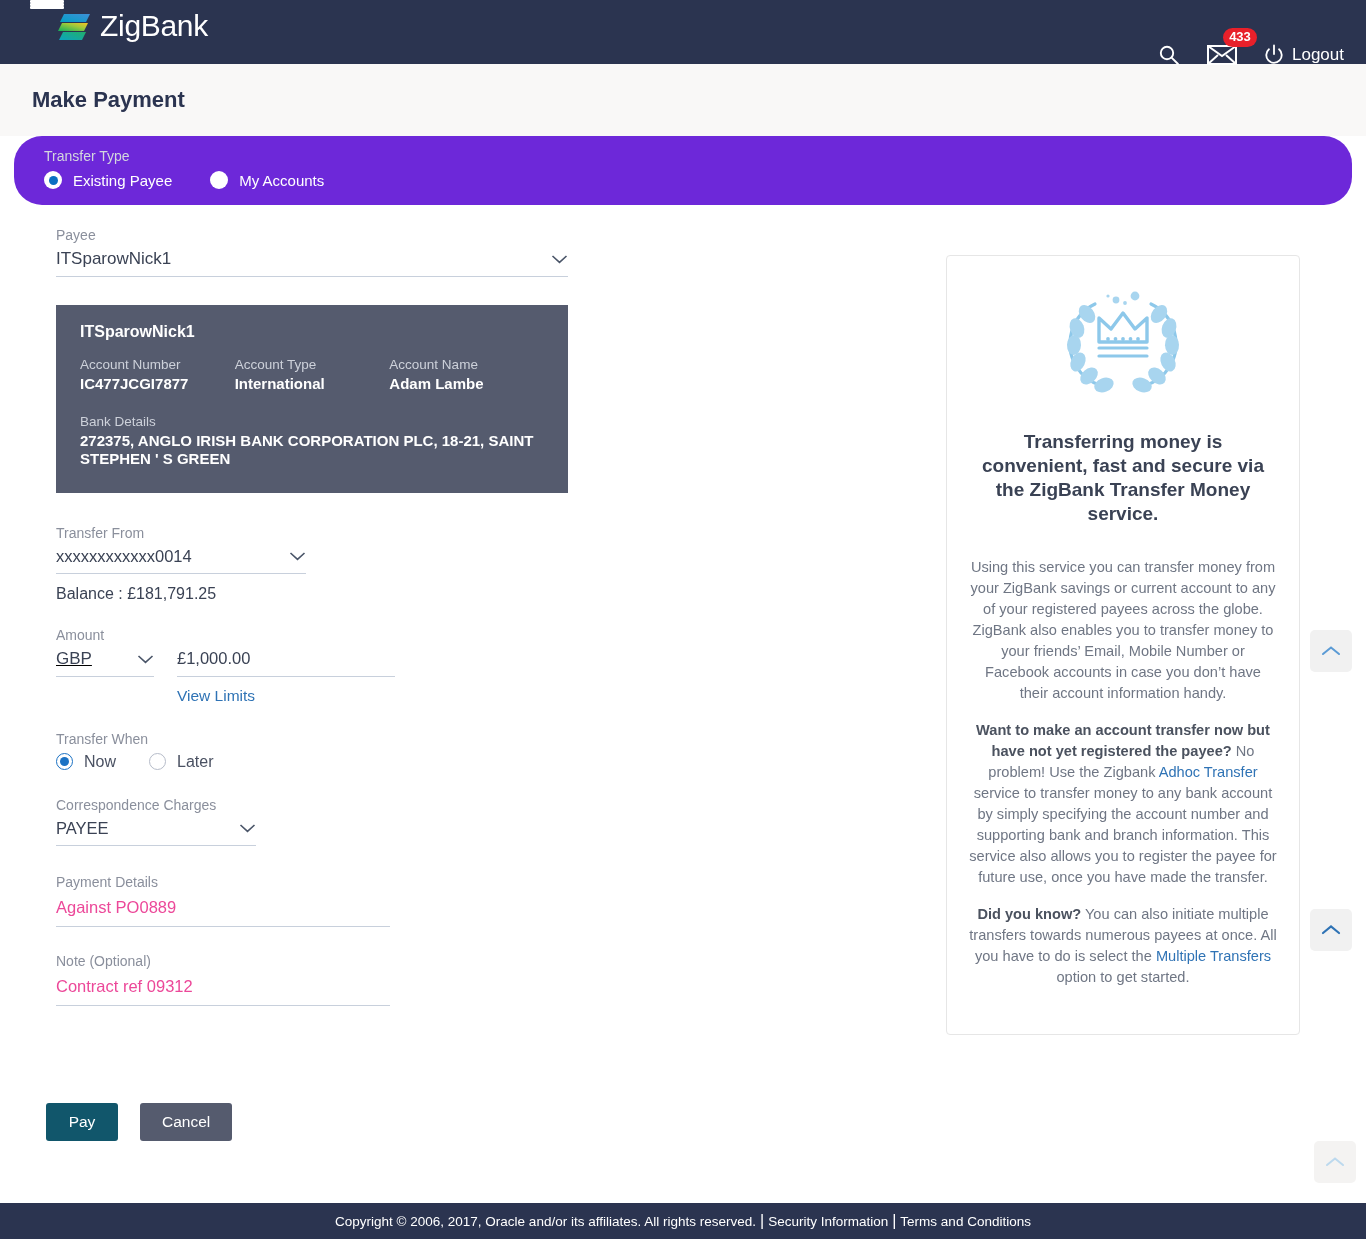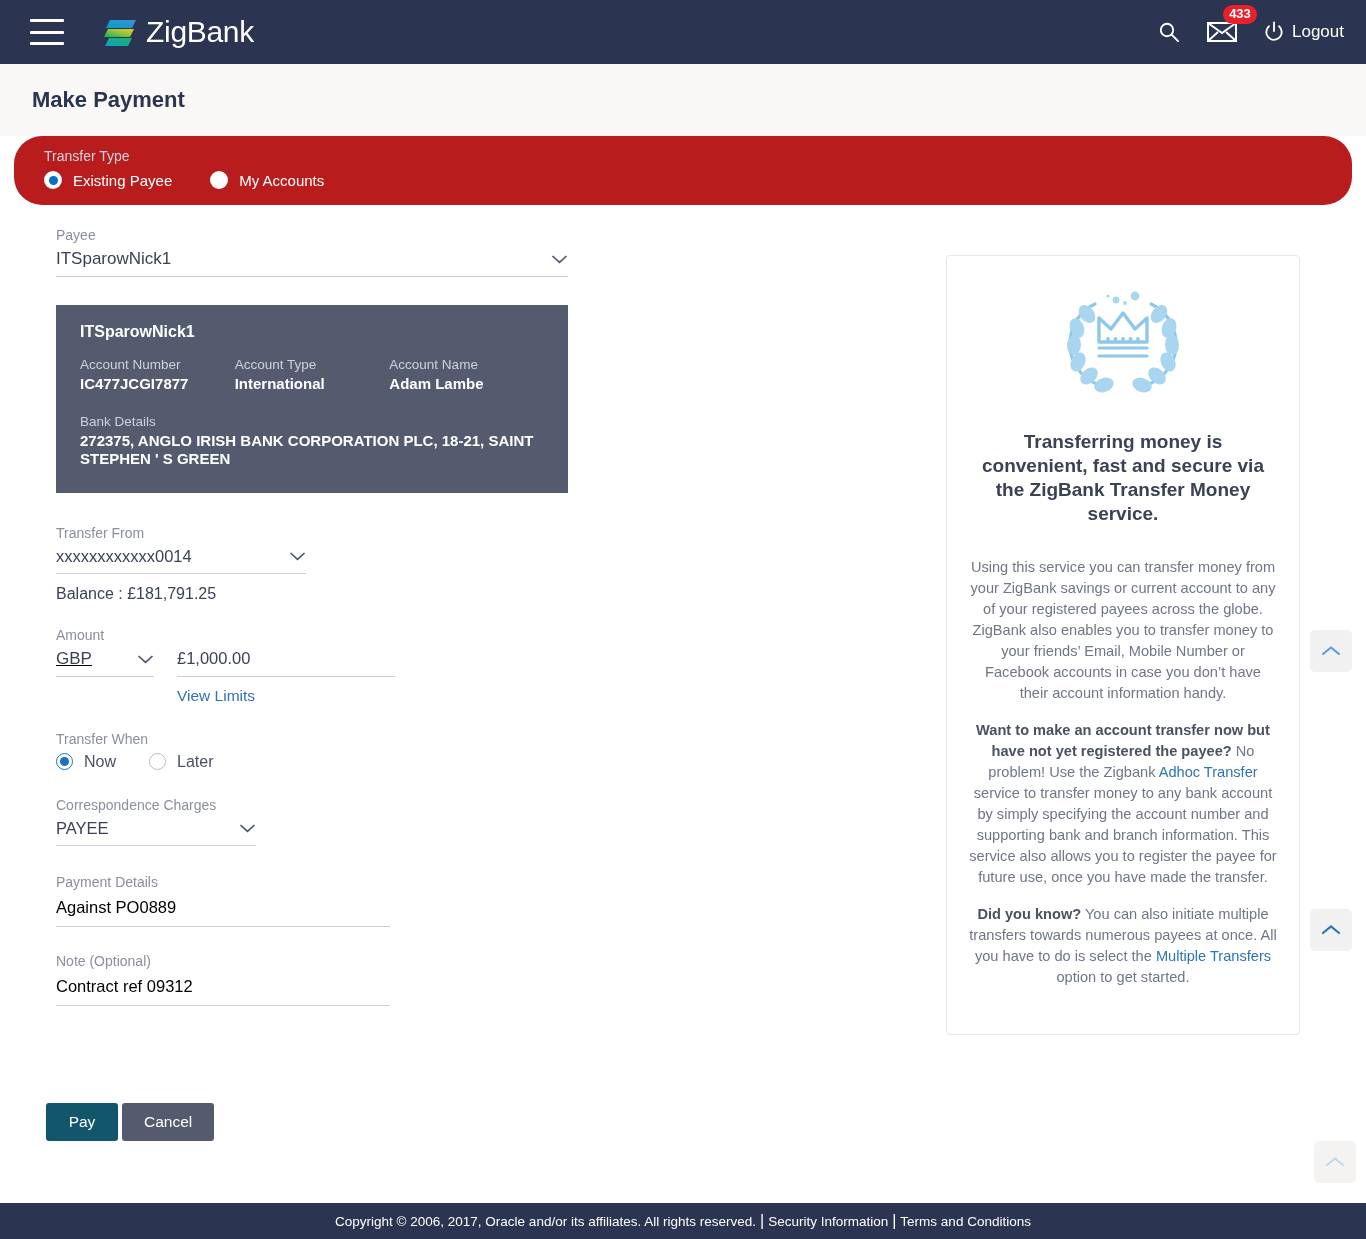--- a/index.html
+++ b/index.html
@@ -15,23 +15,24 @@
     position: relative;
     width: 1366px; height: 1239px;
     background: #ffffff;
   }
 
   
   .topbar {
     height: 64px;
     background: #2b3450;
     display: flex;
-    align-items: center;
+    align-items: flex-start;
     padding: 0 22px 0 18px;
     position: relative;
+    flex-direction: column;
   }
   .hamburger {
     width: 34px; height: 26px;
     display: flex; flex-direction: column; justify-content: space-between;
     cursor: pointer;
     margin-left: 12px;
   }
   .hamburger span {
     display: block; height: 3px; width: 34px;
     background: #ffffff; border-radius: 1px;
@@ -94,21 +95,21 @@
   
   .content-shell {
     background: #ffffff;
     margin: 0 14px;
     position: relative;
     height: 1067px;
   }
 
   
   .transfer-type-bar {
-    background: #b91c1c;
+    background: #6d28d9;
     padding: 12px 0 16px 30px;
     border-radius: 28px;
   }
   .tt-label {
     color: #d3d6de;
     font-size: 14px;
     margin-bottom: 7px;
   }
   .tt-options { display: flex; align-items: flex-start; gap: 38px; }
   .radio-row { display: flex; align-items: center; gap: 11px; cursor: pointer; }
@@ -222,29 +223,29 @@
   .cc-block { margin-bottom: 28px; }
   .cc-select { width: 200px; }
   .cc-select .val { font-size: 16.5px; }
 
   .text-block { margin-bottom: 26px; }
   .text-input {
     border: none; outline: none;
     border-bottom: 1px solid #c8d0dc;
     width: 334px;
     font-size: 16.5px;
-    color: #000000;
+    color: #ec4899;
     padding: 2px 0 9px 0;
     background: transparent;
     font-family: "Liberation Sans", sans-serif;
   }
   .chars-left { font-size: 14.5px; color: #7e8492; margin-top: 9px; }
 
   
-  .actions { display: flex; gap: 4px; padding-left: 32px; padding-top: 68px; }
+  .actions { display: flex; gap: 22px; padding-left: 32px; padding-top: 68px; }
   .btn {
     border: none; cursor: pointer;
     font-size: 15.5px;
     padding: 0 22px;
     height: 38px;
     border-radius: 3px;
     color: #ffffff;
     font-family: "Liberation Sans", sans-serif;
   }
   .btn-pay { background: #11566b; min-width: 72px; }

